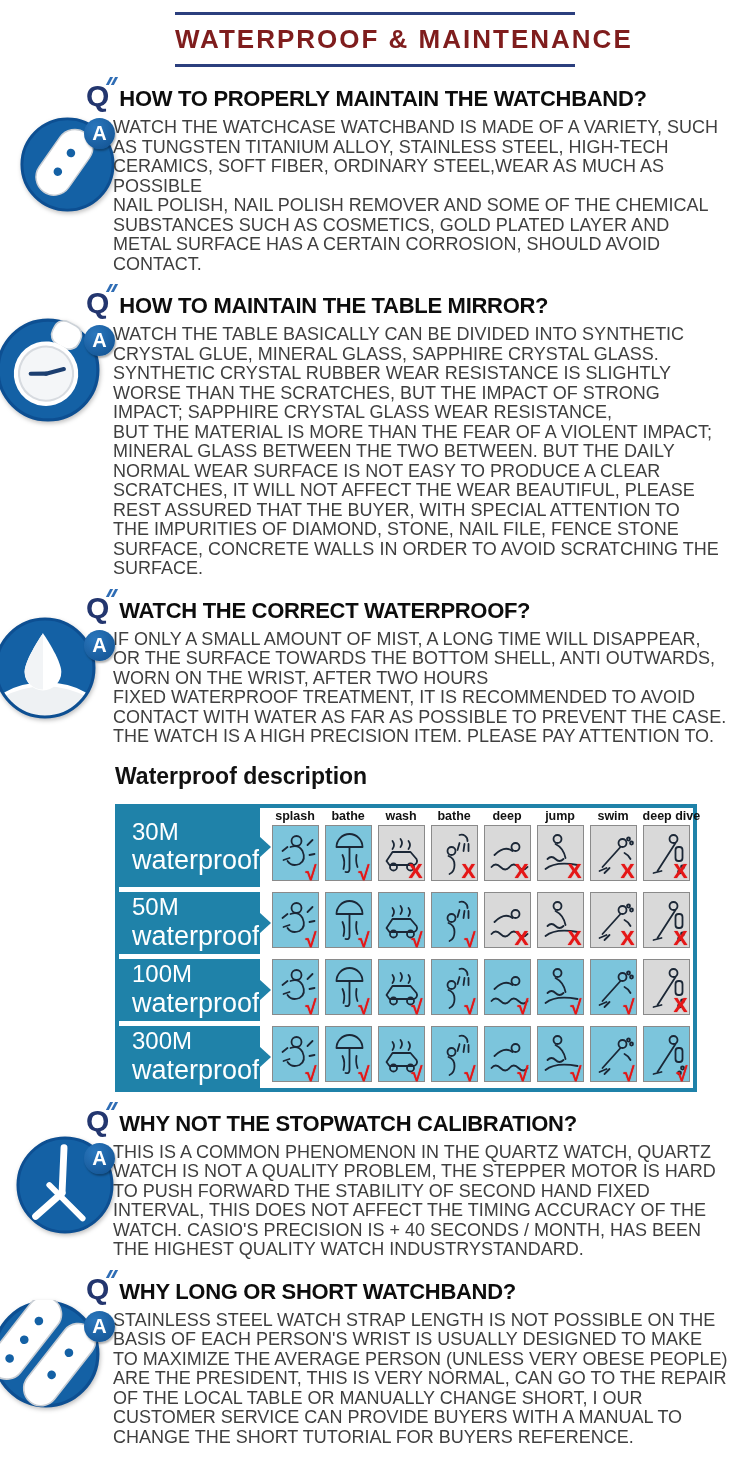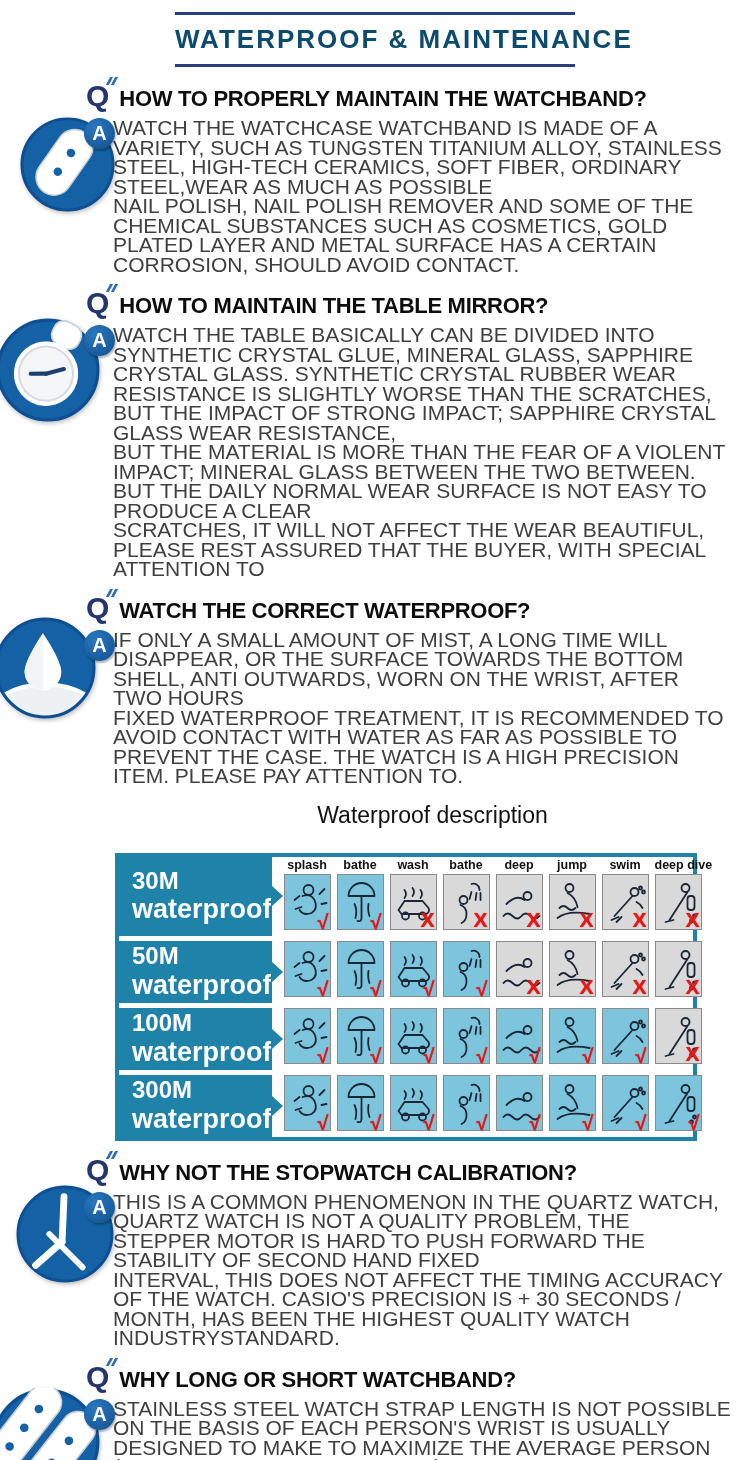--- a/index.html
+++ b/index.html
@@ -9,21 +9,21 @@
     font-family: "Liberation Sans", sans-serif;
     overflow-x: hidden; position: relative;
   }
   
   .header-box {
     width: 400px; margin: 12px auto 4px auto; padding: 9px 0;
     border-top: 3px solid #2b3f7e; border-bottom: 3px solid #2b3f7e;
     text-align: center;
   }
   .header-box .hdr-text {
-    color: #0c4a6e; font-size: 26px; font-weight: bold; letter-spacing: 2px;
+    color: #7f1d1d; font-size: 26px; font-weight: bold; letter-spacing: 2px;
     white-space: nowrap;
   }
   
   .faq { position: relative; margin-top: 14px; min-height: 120px; }
   .big-icon { position: absolute; z-index: 0; }
   .big-icon svg { display:block; filter: drop-shadow(1px 2px 2px rgba(0,0,0,.25)); }
   .pos1 { left: 20px;  top: 36px; }
   .pos2 { left: -4px;  top: 30px; }
   .pos3 { left: -6px;  top: 24px; }
   .pos4 { left: 16px;  top: 30px; }
@@ -46,33 +46,33 @@
   .answer-wrap { position: relative; z-index: 1; margin-top: 6px; }
   .a-badge {
     position: absolute; left: 84px; top: 0px; width: 31px; height: 31px;
     background: radial-gradient(circle at 35% 30%, #2a77bd, #11508f);
     border-radius: 50%; color: #fff; font-weight: bold; font-size: 20px;
     display: flex; align-items: center; justify-content: center;
     box-shadow: 1px 2px 2px rgba(0,0,0,.3);
   }
   .answer-text {
     margin-left: 113px; width: 618px;
-    color: #3f3f3f; font-size: 21px; line-height: 19.5px;
+    color: #3f3f3f; font-size: 18px; line-height: 19.5px;
   }
   .answer-text p { margin: 0; }
   
   .wp { margin-top: 16px; margin-left: 115px; }
-  .wp h3 { color:#111; font-size: 23px; font-weight: normal; margin-bottom: 24px; text-align: center; }
+  .wp h3 { color:#111; font-size: 23px; font-weight: bold; margin-bottom: 14px; }
   .wp-table { width: 582px; border: 4px solid #1f82a9; background:#fff; padding-bottom: 0; }
   .wp-row { display: flex; margin-bottom: 5px; }
   .wp-row:last-child { margin-bottom: 0; }
   .wp-label {
     flex: 0 0 130px; background:#1f82a9; color:#fff; position: relative;
     display:flex; flex-direction:column; justify-content:center;
-    padding-left: 13px; font-weight: bold; line-height: 1.15;
+    padding-left: 13px; font-weight: normal; line-height: 1.15;
   }
   .wp-label .depth { font-size: 24px; }
   .wp-label .word  { font-size: 27px; }
   .wp-label::after {
     content:""; position:absolute; right:-11px; top:50%; transform: translateY(-50%);
     border-top: 11px solid transparent; border-bottom: 11px solid transparent;
     border-left: 12px solid #1f82a9;
   }
   .wp-cells { flex:1; display:flex; flex-direction:column; justify-content:flex-end; padding: 0 4px 6px 12px; }
   .col-headers { display:flex; gap: 6px; margin: 1px 0 2px 0; }
@@ -141,20 +141,21 @@
   <h2 class="q-row">
     <span class="q-glyph"><span>Q</span><span class="q-marks"></span></span>
     <span class="q-title">HOW TO MAINTAIN THE TABLE MIRROR?</span>
   </h2>
   <div class="answer-wrap">
     <span class="a-badge">A</span>
     <div class="answer-text">
         <p>WATCH THE TABLE BASICALLY CAN BE DIVIDED INTO SYNTHETIC CRYSTAL GLUE, MINERAL GLASS, SAPPHIRE CRYSTAL GLASS. SYNTHETIC CRYSTAL RUBBER WEAR RESISTANCE IS SLIGHTLY WORSE THAN THE SCRATCHES, BUT THE IMPACT OF STRONG IMPACT; SAPPHIRE CRYSTAL GLASS WEAR RESISTANCE,</p>
         <p>BUT THE MATERIAL IS MORE THAN THE FEAR OF A VIOLENT IMPACT; MINERAL GLASS BETWEEN THE TWO BETWEEN. BUT THE DAILY NORMAL WEAR SURFACE IS NOT EASY TO PRODUCE A CLEAR</p>
         <p>SCRATCHES, IT WILL NOT AFFECT THE WEAR BEAUTIFUL, PLEASE REST ASSURED THAT THE BUYER, WITH SPECIAL ATTENTION TO</p>
+        <p>THE IMPURITIES OF DIAMOND, STONE, NAIL FILE, FENCE STONE SURFACE, CONCRETE WALLS IN ORDER TO AVOID SCRATCHING THE SURFACE.</p>
       </div>
   </div>
 </section>
 
 <section class="faq">
   <div class="big-icon pos3">
     <svg width="102" height="102" viewBox="0 0 100 100">
       <defs>
           <clipPath id="dropclip">
             <circle cx="50" cy="50" r="48"></circle>
@@ -542,21 +543,21 @@
     </svg>
   </div>
   <h2 class="q-row">
     <span class="q-glyph"><span>Q</span><span class="q-marks"></span></span>
     <span class="q-title">WHY NOT THE STOPWATCH CALIBRATION?</span>
   </h2>
   <div class="answer-wrap">
     <span class="a-badge">A</span>
     <div class="answer-text">
         <p>THIS IS A COMMON PHENOMENON IN THE QUARTZ WATCH, QUARTZ WATCH IS NOT A QUALITY PROBLEM, THE STEPPER MOTOR IS HARD TO PUSH FORWARD THE STABILITY OF SECOND HAND FIXED</p>
-        <p>INTERVAL, THIS DOES NOT AFFECT THE TIMING ACCURACY OF THE WATCH. CASIO'S PRECISION IS + 30 SECONDS / MONTH, HAS BEEN THE HIGHEST QUALITY WATCH INDUSTRYSTANDARD.</p>
+        <p>INTERVAL, THIS DOES NOT AFFECT THE TIMING ACCURACY OF THE WATCH. CASIO'S PRECISION IS + 40 SECONDS / MONTH, HAS BEEN THE HIGHEST QUALITY WATCH INDUSTRYSTANDARD.</p>
       </div>
   </div>
 </section>
 
 <section class="faq">
   <div class="big-icon pos5">
     <svg width="108" height="108" viewBox="0 0 100 100">
       <circle cx="50" cy="50" r="48" fill="#1461a5"></circle>
       <circle cx="50" cy="50" r="48" fill="none" stroke="#0d4f92" stroke-width="3"></circle>
       <g transform="rotate(38 50 50)">

